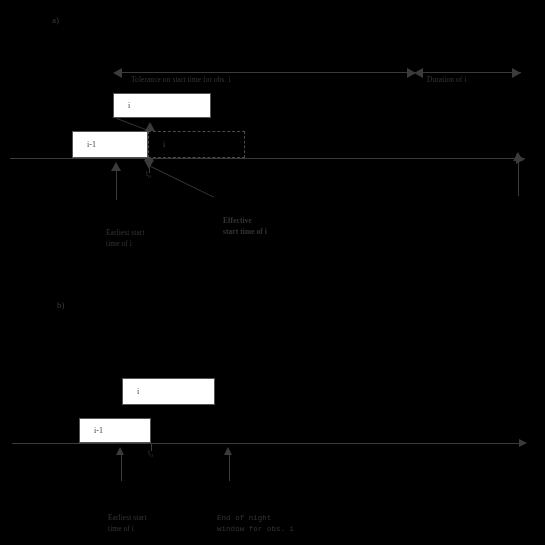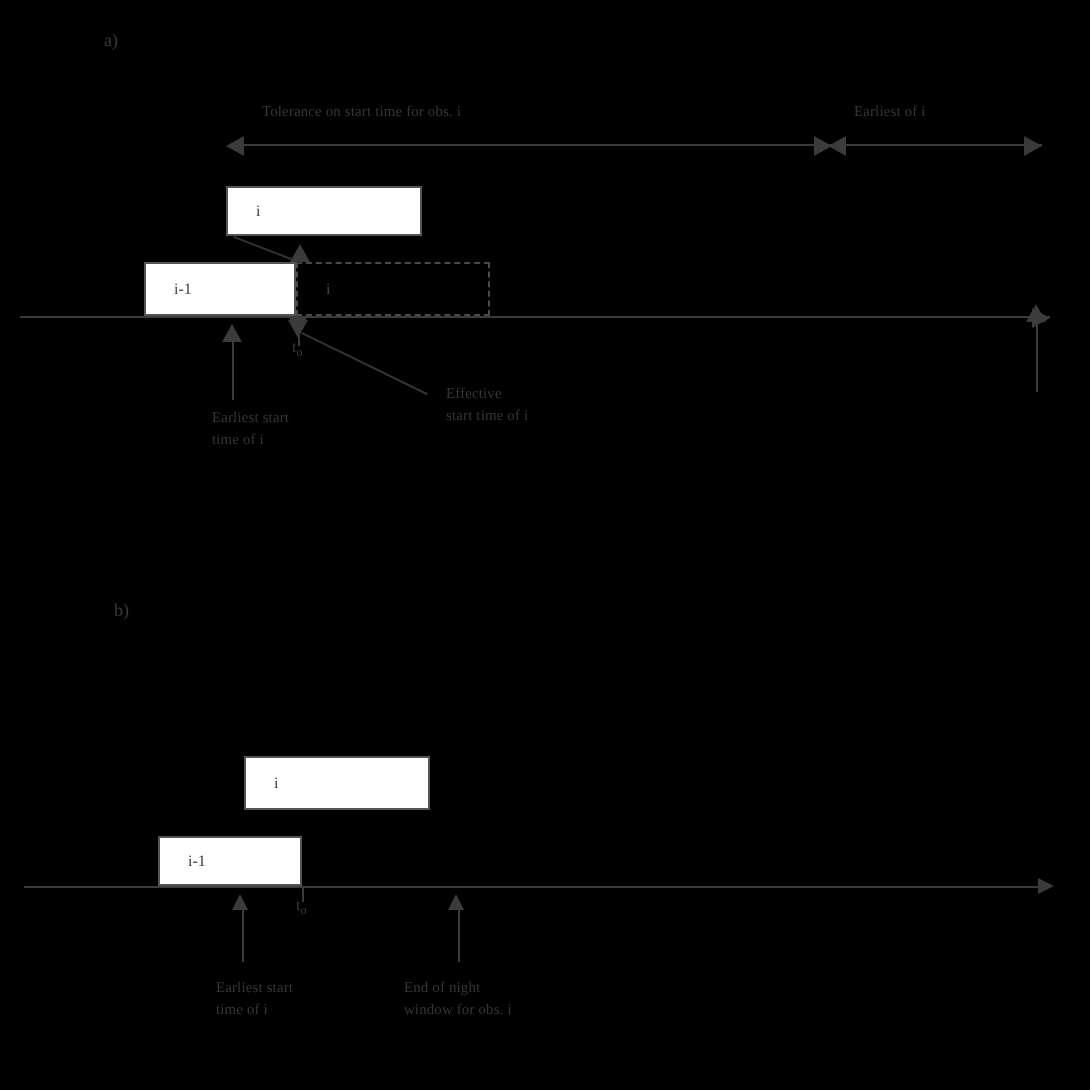--- a/index.html
+++ b/index.html
@@ -33,20 +33,21 @@
   }
 
   
   .lbl {
     position: absolute;
     font-size: 7.4px;
     line-height: 10.5px;
     color: #363636;
     white-space: pre;
     letter-spacing: 0.1px;
+    margin-top: 24px;
   }
   .lbl-sub {
     position: absolute;
     font-size: 8px;
     color: #383838;
     line-height: 1;
     white-space: pre;
   }
   .lbl-sub sub {
     font-size: 6px;
@@ -110,21 +111,21 @@
 </style>
 </head>
 <body>
 
 <div class="fig">
 
   <div class="panel-letter" style="left:52px; top:16px;">a)</div>
 
   <div class="lbl" style="left:131px; top:51px;">Tolerance on start time for obs. i</div>
 
-  <div class="lbl" style="left:427px; top:51px;">Earliest of i</div>
+  <div class="lbl" style="left:427px; top:51px;">Duration of i</div>
 
   <div class="hline" style="left:120px; top:72px; width:296px;"></div>
   <div class="ah ah-left" style="left:113px; top:67.5px;"></div>
   <div class="ah ah-right" style="left:407px; top:67.5px;"></div>
 
   <div class="hline" style="left:421px; top:72px; width:100px;"></div>
   <div class="ah ah-left" style="left:414px; top:67.5px;"></div>
   <div class="ah ah-right" style="left:512px; top:67.5px;"></div>
 
   <div class="box" style="left:113px; top:93px; width:98px; height:25px;">
@@ -149,21 +150,21 @@
   <div class="vline" style="left:149px; top:165px; height:8px;"></div>
   <div class="lbl-sub" style="left:146px; top:170px;"><span>t</span><sub>o</sub></div>
 
   <div class="ah ah-up" style="left:111px; top:162px;"></div>
   <div class="vline" style="left:116px; top:170px; height:30px;"></div>
   <div class="lbl" style="left:106px; top:204px;">Earliest start
 time of i</div>
 
   <div class="ah ah-down" style="left:144px; top:160px;"></div>
   <div class="diagline" style="left:151px; top:166px; width:70px; transform: rotate(26deg);"></div>
-  <div class="lbl" style="left:223px; top:192px;">Effective
+  <div class="lbl" style="left:223px; top:192px;font-weight:bold;">Effective
 start time of i</div>
 
   <div class="ah ah-up" style="left:513px; top:152px;"></div>
   <div class="vline" style="left:518px; top:160px; height:36px;"></div>
 
   <div class="panel-letter" style="left:57px; top:301px;">b)</div>
 
   <div class="box" style="left:122px; top:378px; width:93px; height:27px;">
     <span class="box-label">i</span>
   </div>
@@ -178,16 +179,16 @@
   <div class="vline" style="left:151px; top:443px; height:8px;"></div>
   <div class="lbl-sub" style="left:148px; top:449px;"><span>t</span><sub>o</sub></div>
 
   <div class="ah ah-up-sm" style="left:116px; top:447px;"></div>
   <div class="vline" style="left:120.5px; top:454px; height:27px;"></div>
   <div class="lbl" style="left:108px; top:489px;">Earliest start
 time of i</div>
 
   <div class="ah ah-up-sm" style="left:224px; top:447px;"></div>
   <div class="vline" style="left:228.5px; top:454px; height:27px;"></div>
-  <div class="lbl" style="left:202px; top:489px;">End of night
+  <div class="lbl" style="left:217px; top:489px;font-family:Liberation Mono, monospace;">End of night
 window for obs. i</div>
 
 </div>
 
 </body></html>

